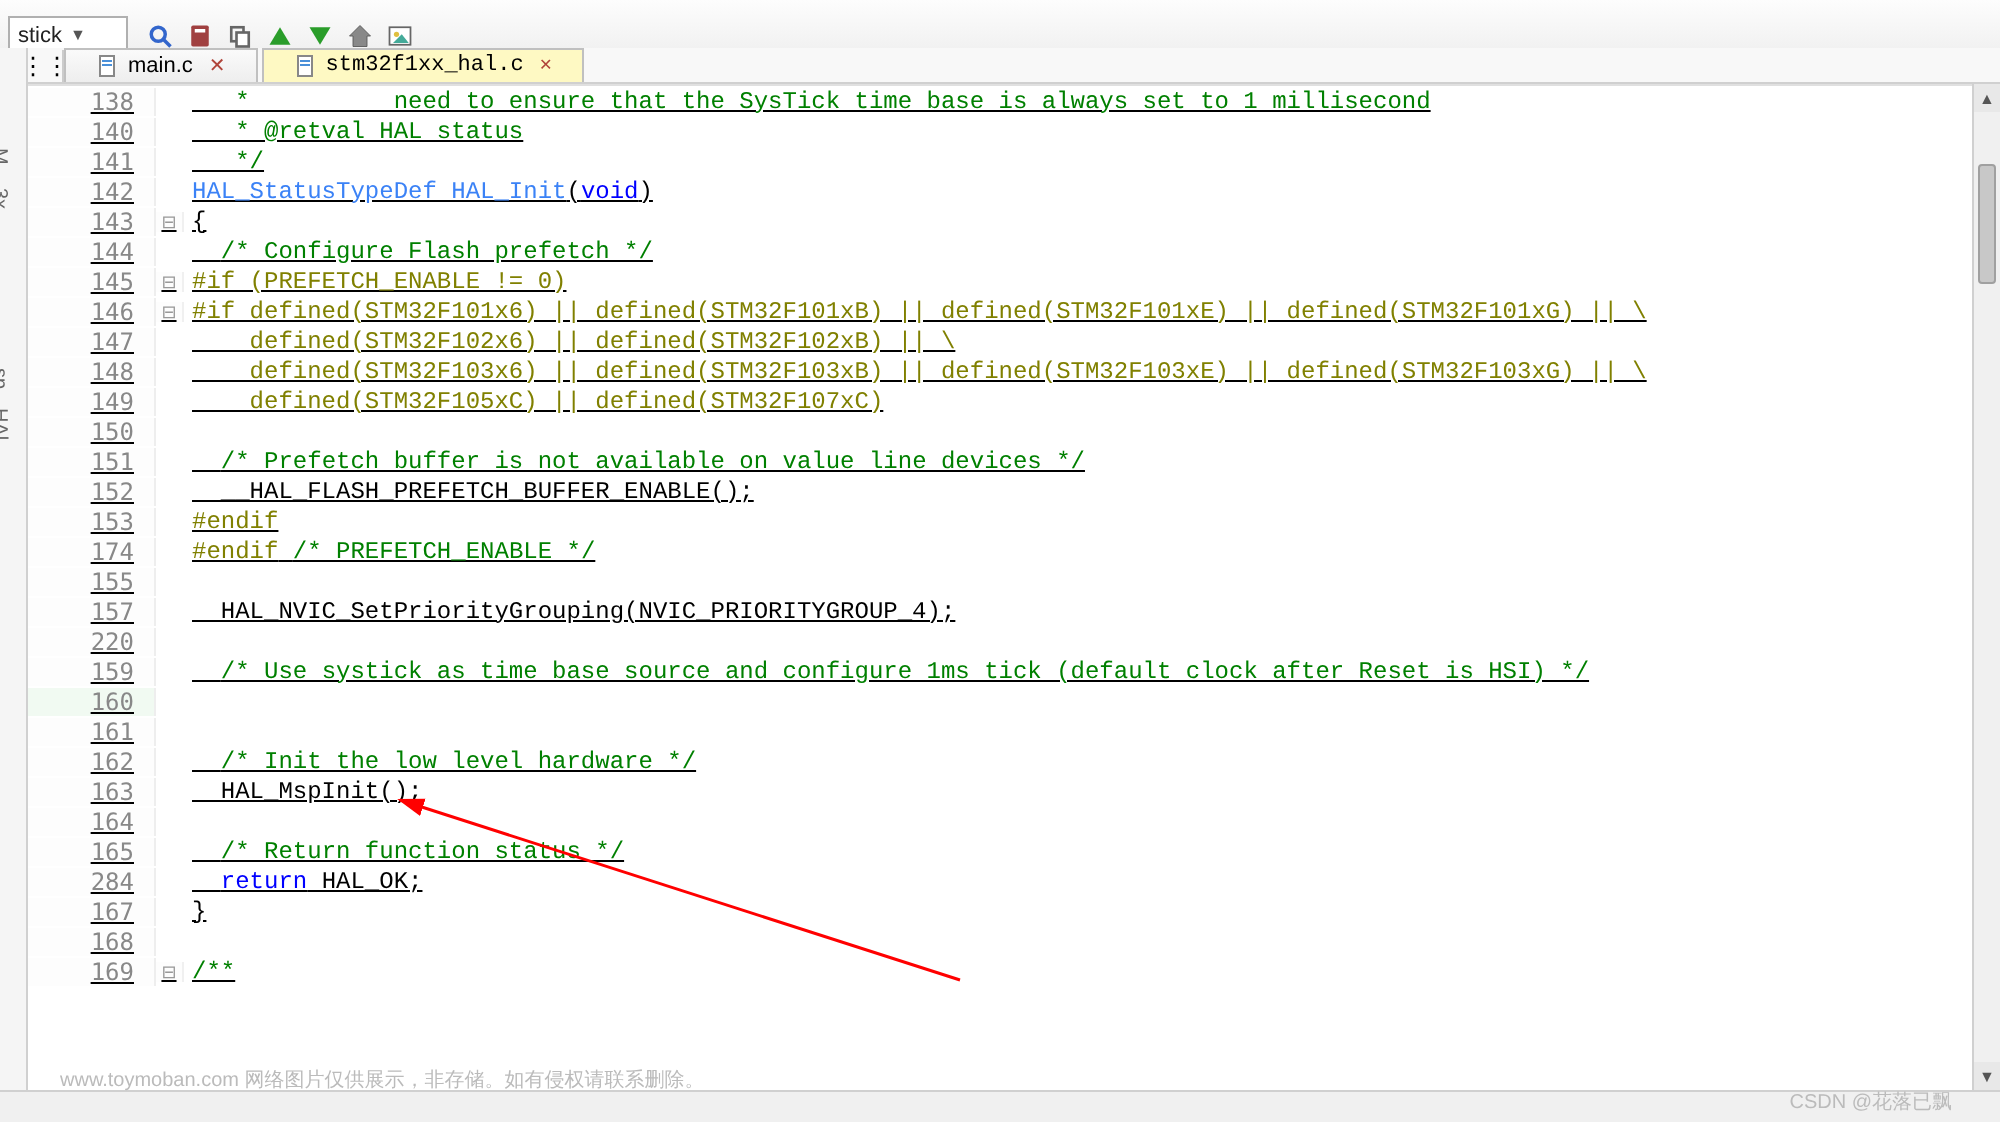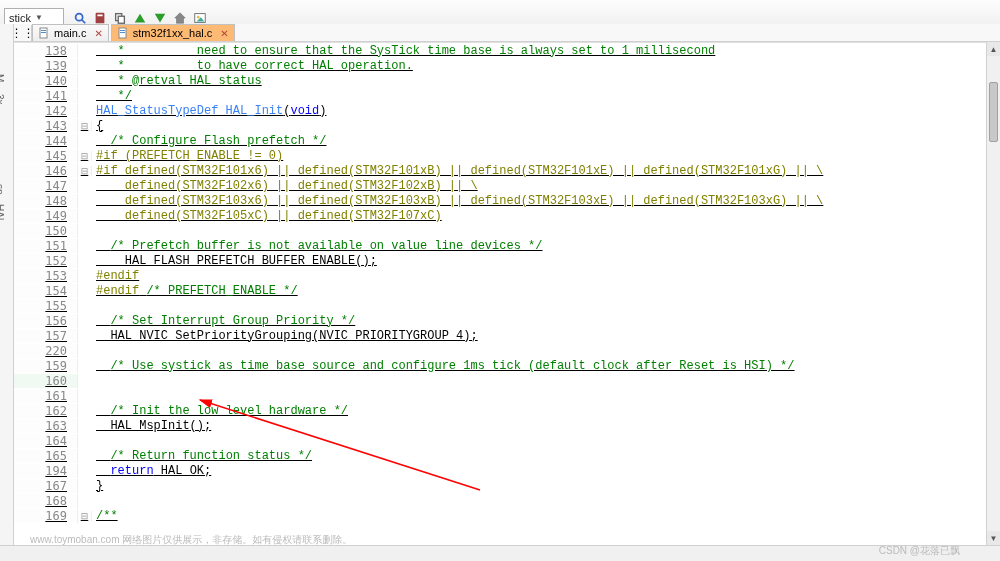--- a/index.html
+++ b/index.html
@@ -10,22 +10,22 @@
 .combo-text { font-size: 11px; color: #222; }
 .dropdown-arrow { font-size: 8px; color: #555; }
 .tb-icon { width: 18px; height: 18px; display: flex; align-items: center; justify-content: center; margin: 0 1px; cursor: pointer; }
 .tb-icon svg { width: 14px; height: 14px; }
 
 .left-strip { position: absolute; left: 0; top: 24px; width: 14px; bottom: 16px; background: #f5f5f5; border-right: 1px solid #d0d0d0; }
 .left-strip .vtext { position: absolute; left: -6px; font-size: 10px; color: #666; writing-mode: vertical-lr; text-align: center; }
 
 .tabs-row { position: absolute; left: 14px; top: 24px; right: 0; height: 18px; background: #f8f8f8; border-bottom: 1px solid #d0d0d0; display: flex; align-items: flex-end; }
 .tabs-row .spacer-handle { width: 18px; height: 16px; border-right: 1px solid #ccc; display: flex; align-items: center; justify-content: center; }
-.tab { height: 17px; padding: 0 5px; display: flex; align-items: center; gap: 4px; font-size: 11px; border: 1px solid #c0c0c0; border-bottom: none; background: linear-gradient(#fafafa,#eee); margin-right: 2px; cursor: pointer; justify-content: flex-end; }
-.tab.active { background: #fdba74; }
+.tab { height: 17px; padding: 0 15px; display: flex; align-items: center; gap: 4px; font-size: 11px; border: 1px solid #c0c0c0; border-bottom: none; background: linear-gradient(#fafafa,#eee); margin-right: 2px; cursor: pointer; justify-content: flex-end; }
+.tab.active { background: #fef9c3; font-family: Liberation Mono, monospace; }
 .file-icon { width: 12px; height: 12px; }
 .close-x { font-size: 10px; color: #b0443a; margin-left: 4px; }
 
 .editor-area { position: absolute; left: 14px; top: 42px; right: 14px; bottom: 16px; background: #fff; overflow: hidden; border-top: 1px solid #e0e0e0; text-decoration: underline; }
 .line { display: flex; height: 15px; align-items: center; }
 .gutter { width: 64px; text-align: right; padding-right: 10px; font-family: Consolas, monospace; font-size: 12px; color: #888; background: #fdfdfd; border-right: 1px solid #eee; user-select: none; position: relative; }
 .fold-col { width: 14px; text-align: center; font-size: 9px; color: #999; background: #fdfdfd; border-right: 1px solid #f0f0f0; }
 .code { font-family: Consolas, "Courier New", monospace; font-size: 12px; white-space: pre; padding-left: 4px; flex: 1; }
 .line.hl .code { background: #e8f5e9; }
 .line.hl .gutter, .line.hl .fold-col { background: #f1faf2; }
@@ -37,21 +37,21 @@
 
 .right-scroll { position: absolute; right: 0; top: 42px; width: 14px; bottom: 16px; background: #f0f0f0; border-left: 1px solid #d0d0d0; }
 .right-scroll .thumb { position: absolute; left: 2px; right: 2px; top: 40px; height: 60px; background: #c8c8c8; border: 1px solid #a0a0a0; border-radius: 2px; }
 .right-scroll .arrow { position: absolute; left: 0; right: 0; height: 14px; display: flex; align-items: center; justify-content: center; font-size: 8px; color: #555; background: #e8e8e8; }
 
 .bottom-scroll { position: absolute; left: 0; bottom: 0; right: 0; height: 16px; background: #f0f0f0; border-top: 1px solid #d0d0d0; }
 
 .arrow-svg { position: absolute; pointer-events: none; z-index: 50; }
 
 .watermark { position: absolute; left: 30px; bottom: 14px; font-size: 10px; color: #bbbbbb; z-index: 60; }
-.credit { position: absolute; right: 40px; bottom: 3px; font-size: 10px; color: #bbbbbb; z-index: 60; }
+.credit { position: absolute; right: 24px; bottom: 3px; font-size: 10px; color: #bbbbbb; z-index: 60; }
 </style>
 </head>
 <body>
 
 <div class="toolbar-row">
   <div class="combo">
     <span class="combo-text">stick</span>
     <span class="dropdown-arrow">▼</span>
   </div>
   <div class="tb-icon">
@@ -128,25 +128,20 @@
 </div>
 
 <div class="editor-area">
   <div id="lines">
       <div class="line ">
         <div class="gutter">138</div>
         <div class="fold-col"></div>
         <div class="code"><span class="c-comment">   *          need to ensure that the SysTick time base is always set to 1 millisecond</span></div>
       </div>
       <div class="line ">
-        <div class="gutter">139</div>
-        <div class="fold-col"></div>
-        <div class="code"><span class="c-comment">   *          to have correct HAL operation.</span></div>
-      </div>
-      <div class="line ">
         <div class="gutter">140</div>
         <div class="fold-col"></div>
         <div class="code"><span class="c-comment">   * @retval HAL status</span></div>
       </div>
       <div class="line ">
         <div class="gutter">141</div>
         <div class="fold-col"></div>
         <div class="code"><span class="c-comment">   */</span></div>
       </div>
       <div class="line ">
@@ -203,33 +198,28 @@
         <div class="gutter">152</div>
         <div class="fold-col"></div>
         <div class="code">  __HAL_FLASH_PREFETCH_BUFFER_ENABLE();</div>
       </div>
       <div class="line ">
         <div class="gutter">153</div>
         <div class="fold-col"></div>
         <div class="code"><span class="c-pp">#endif</span></div>
       </div>
       <div class="line ">
-        <div class="gutter">154</div>
+        <div class="gutter">174</div>
         <div class="fold-col"></div>
         <div class="code"><span class="c-pp">#endif</span> <span class="c-comment">/* PREFETCH_ENABLE */</span></div>
       </div>
       <div class="line ">
         <div class="gutter">155</div>
         <div class="fold-col"></div>
         <div class="code"></div>
-      </div>
-      <div class="line ">
-        <div class="gutter">156</div>
-        <div class="fold-col"></div>
-        <div class="code">  <span class="c-comment">/* Set Interrupt Group Priority */</span></div>
       </div>
       <div class="line ">
         <div class="gutter">157</div>
         <div class="fold-col"></div>
         <div class="code">  HAL_NVIC_SetPriorityGrouping(NVIC_PRIORITYGROUP_4);</div>
       </div>
       <div class="line ">
         <div class="gutter">220</div>
         <div class="fold-col"></div>
         <div class="code"></div>
@@ -262,21 +252,21 @@
         <div class="gutter">164</div>
         <div class="fold-col"></div>
         <div class="code"></div>
       </div>
       <div class="line ">
         <div class="gutter">165</div>
         <div class="fold-col"></div>
         <div class="code">  <span class="c-comment">/* Return function status */</span></div>
       </div>
       <div class="line ">
-        <div class="gutter">194</div>
+        <div class="gutter">284</div>
         <div class="fold-col"></div>
         <div class="code">  <span class="c-keyword">return</span> HAL_OK;</div>
       </div>
       <div class="line ">
         <div class="gutter">167</div>
         <div class="fold-col"></div>
         <div class="code">}</div>
       </div>
       <div class="line ">
         <div class="gutter">168</div>

